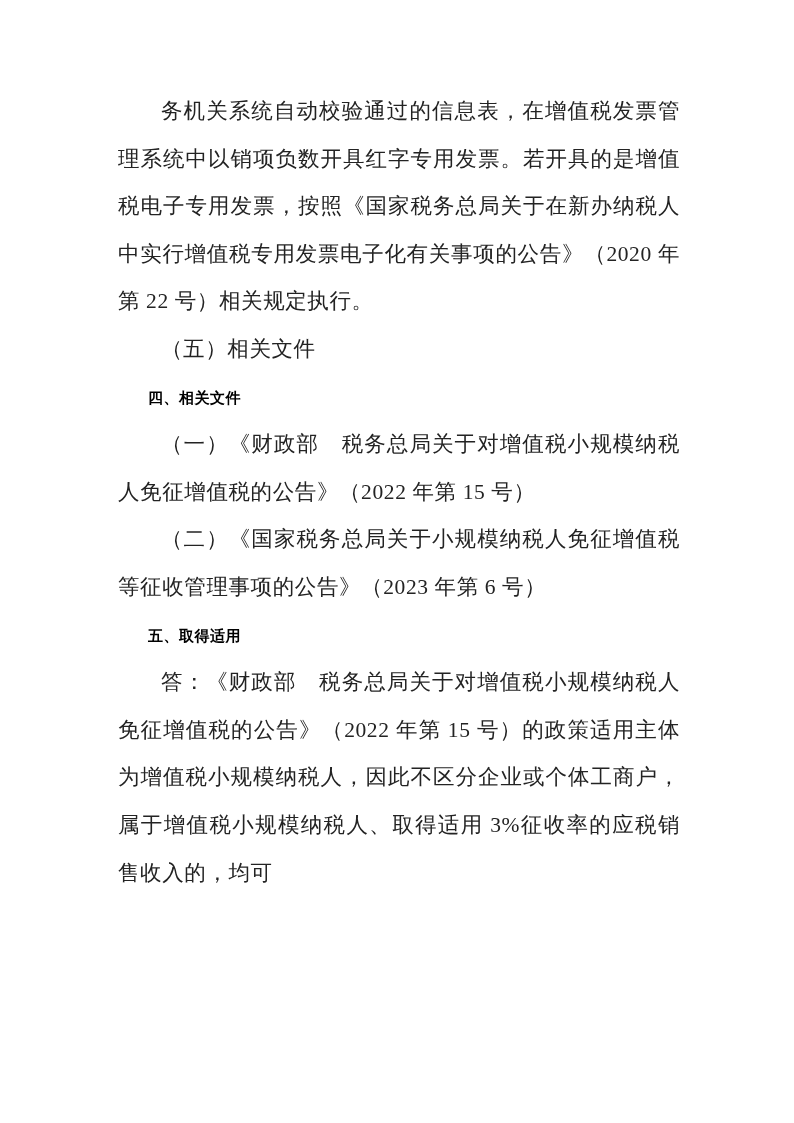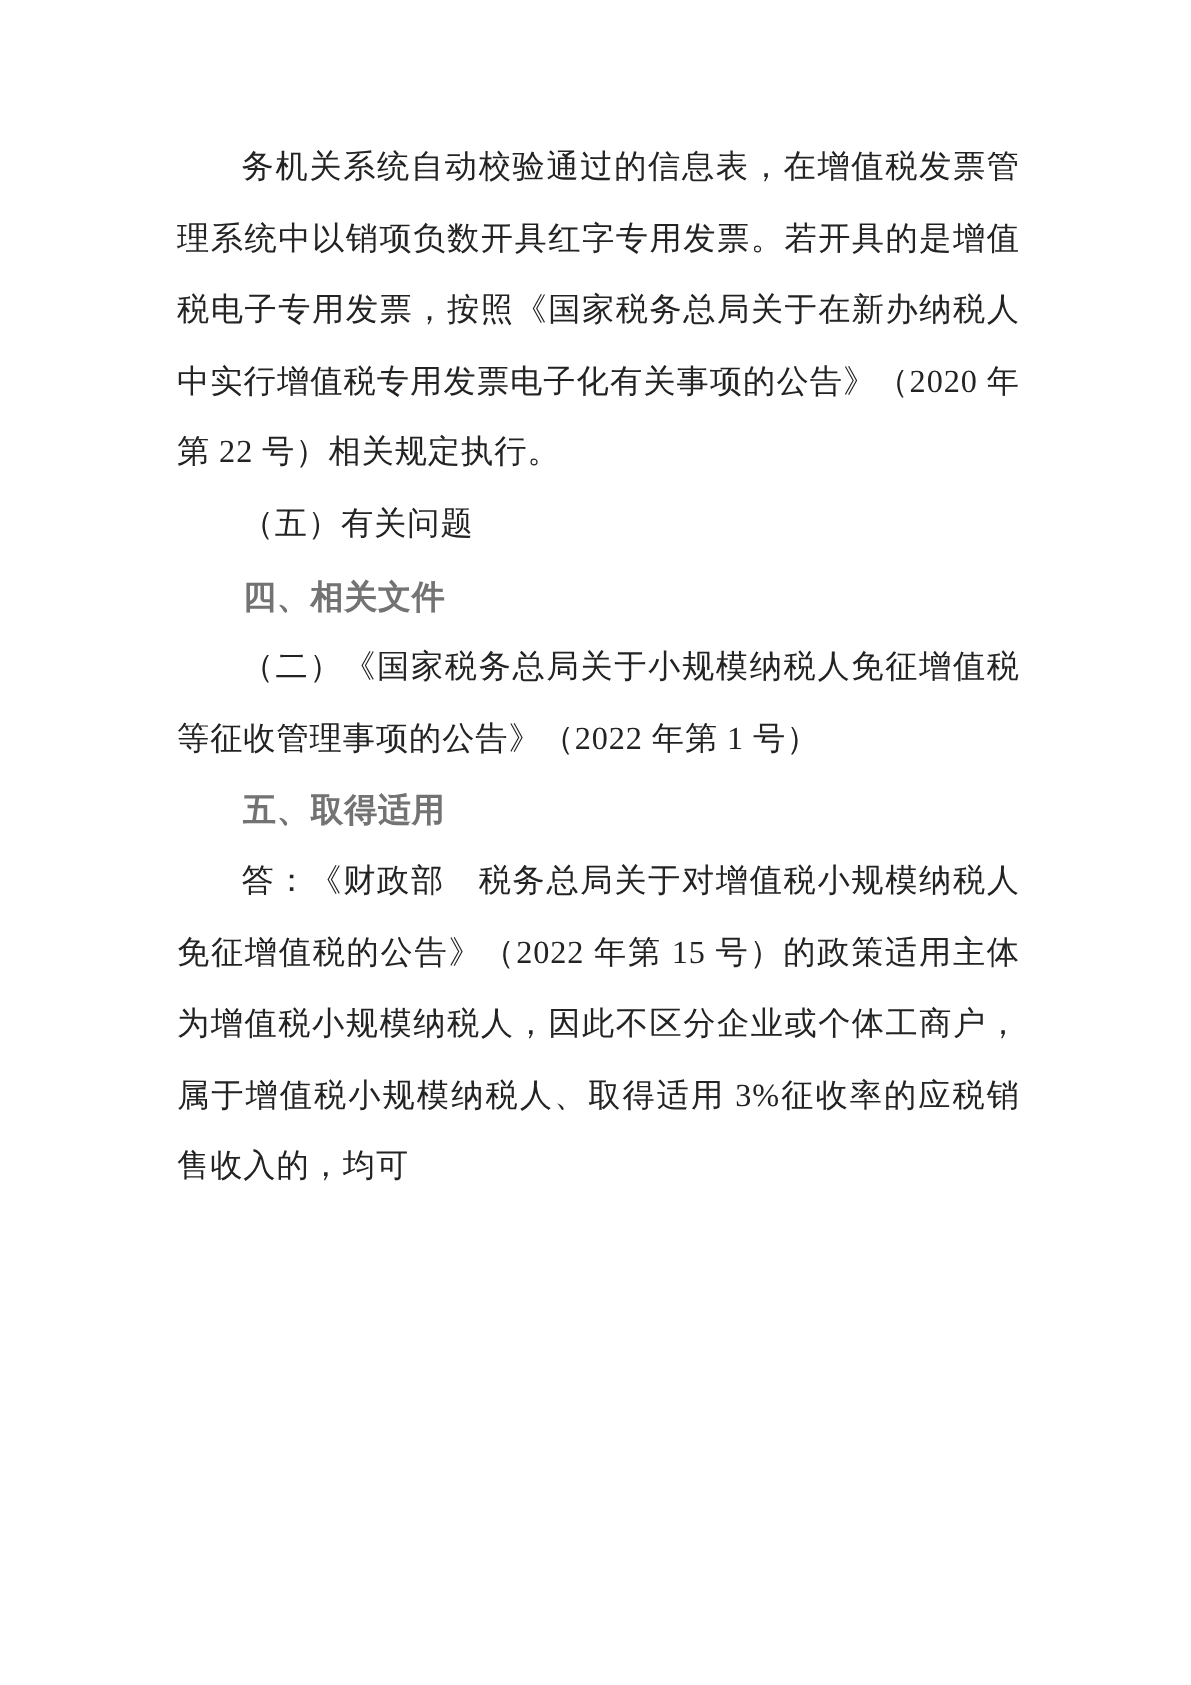--- a/index.html
+++ b/index.html
@@ -36,43 +36,44 @@
     word-break: break-all;
     -webkit-font-smoothing: antialiased;
   }
   
   .para + .para { margin-top: 0; }
 
   
   .heading {
     font-family: "Liberation Sans", "DejaVu Sans", sans-serif;
     font-weight: bold;
-    font-size: 22px;
+    font-size: 15px;
     line-height: 47.6px;
-    color: #737373;
+    color: #000000;
     text-indent: 2em;
     letter-spacing: 0.5px;
     margin: 0;
   }
 </style>
 </head>
 <body>
 
 <div class="page">
   <div class="content">
 
     <p class="para">务机关系统自动校验通过的信息表，在增值税发票管理系统中以销项负数开具红字专用发票。若开具的是增值税电子专用发票，按照《国家税务总局关于在新办纳税人中实行增值税专用发票电子化有关事项的公告》（2020 年第 22 号）相关规定执行。</p>
 
-    <p class="para">（五）有关问题</p>
+    <p class="para">（五）相关文件</p>
 
 
     <p class="heading">四、相关文件</p>
 
+    <p class="para">（一）《财政部　税务总局关于对增值税小规模纳税人免征增值税的公告》（2022 年第 15 号）</p>
 
-    <p class="para">（二）《国家税务总局关于小规模纳税人免征增值税等征收管理事项的公告》（2022 年第 1 号）</p>
+    <p class="para">（二）《国家税务总局关于小规模纳税人免征增值税等征收管理事项的公告》（2023 年第 6 号）</p>
 
     <p class="heading">五、取得适用</p>
 
 
     <p class="para">答：《财政部　税务总局关于对增值税小规模纳税人免征增值税的公告》（2022 年第 15 号）的政策适用主体为增值税小规模纳税人，因此不区分企业或个体工商户，属于增值税小规模纳税人、取得适用 3%征收率的应税销售收入的，均可</p>
 
   </div>
 </div>
 
 </body></html>

